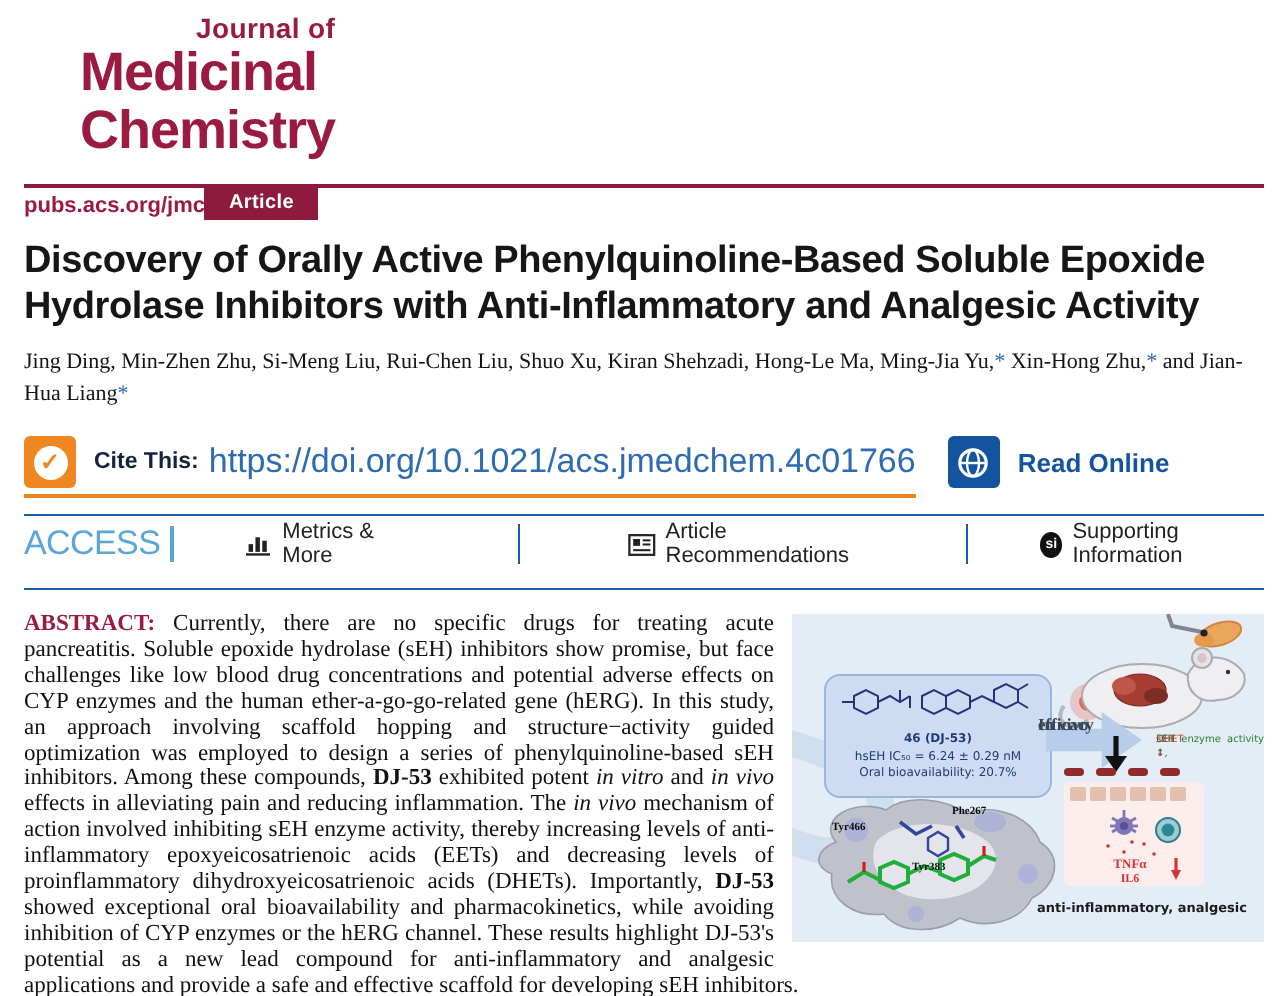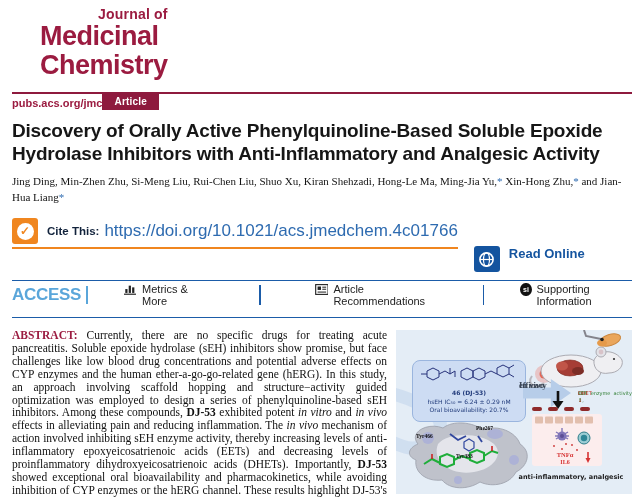--- a/index.html
+++ b/index.html
@@ -26,31 +26,31 @@
   .authors{font-family:"Liberation Serif", serif; font-size:11px; line-height:16px; margin-top:8px; color:#141414;}
   .star{color:var(--link-blue);}
 
   
   .cite-row{display:flex; align-items:flex-start; margin-top:13px;}
   .cite-box{display:flex; align-items:center; border-bottom:2.5px solid var(--orange); padding-bottom:3px;}
   .cite-icon{width:26px; height:26px; background:var(--orange); border-radius:3px; display:flex; align-items:center; justify-content:center; margin-right:9px;}
   .cite-icon .ring{width:17px; height:17px; background:#fff; border-radius:50%; display:flex; align-items:center; justify-content:center; color:var(--orange); font-size:12px; font-weight:bold;}
   .cite-label{font-size:11.5px; font-weight:bold; margin-right:5px; color:#12233c;}
   .doi{font-size:17px; color:var(--link-blue); text-decoration:none; cursor:pointer;}
-  .read-online{display:flex; margin-left:16px; cursor:pointer;margin-top:28px;}
+  .read-online{display:flex; align-items:center; margin-left:16px; cursor:pointer;}
   .ro-icon{width:26px; height:26px; background:#14549f; border-radius:3px; display:flex; align-items:center; justify-content:center; margin-right:9px;}
   .read-online span{font-size:13px; font-weight:bold; color:#14549f;}
 
   .blue-rule{border-top:1.5px solid var(--deep-blue); margin-top:8px;}
 
   
   .access-row{display:flex; align-items:center; height:28px; padding:1px 0;}
-  .access{color:var(--access-blue); font-size:17px; font-weight:bold; letter-spacing:-.3px;}
+  .access{color:var(--access-blue); font-size:17px; font-weight:normal; letter-spacing:-.3px;}
   .access-bar{width:2.5px; height:18px; background:var(--access-blue); margin-left:5px;}
-  .nav-item{display:flex; font-size:11px; color:#222; cursor:pointer;}
+  .nav-item{display:flex; align-items:center; font-size:11px; color:#222; cursor:pointer;}
   .nav-item svg{margin-right:5px;}
   .sep{width:1.5px; height:20px; background:var(--deep-blue);}
   .si-circle{width:13px; height:13px; border-radius:50%; background:#111; color:#fff; font-size:7px; font-weight:bold; display:flex; align-items:center; justify-content:center; margin-right:5px;}
 
   
   .abstract{margin-top:11px; font-family:"Liberation Serif", serif; font-size:11.5px; line-height:12.9px; text-align:justify; color:#101010;}
   .abs-label{color:var(--maroon); font-weight:bold;}
   .abstract .b{font-weight:bold;}
   .abstract .i{font-style:italic;}
 

